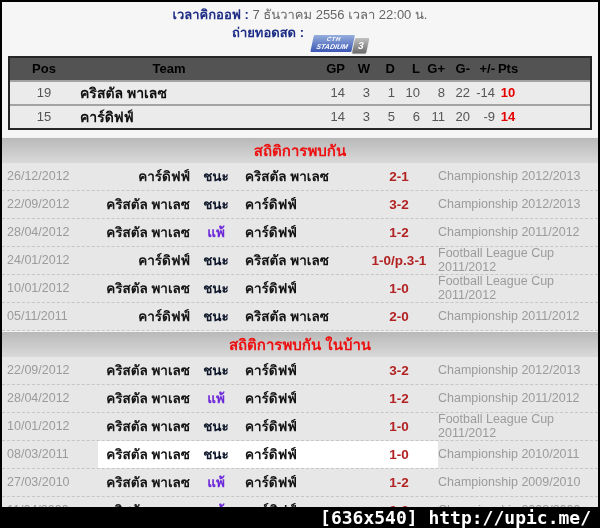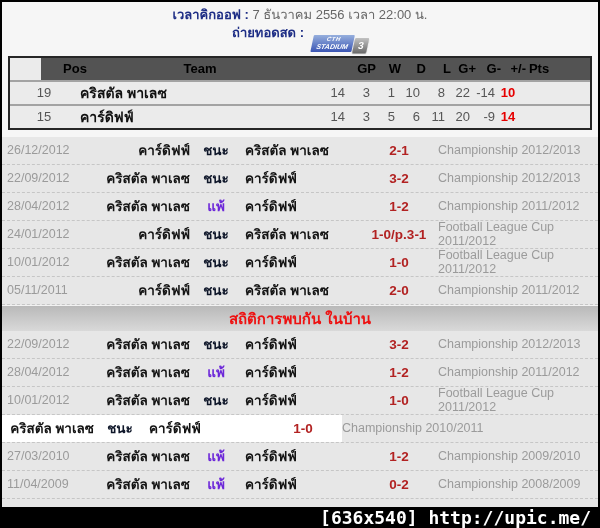--- a/index.html
+++ b/index.html
@@ -24,21 +24,21 @@
     padding:1px 5px; line-height:1.1; height:17px; border-radius:1px; }
   .cth-line1 { font-size:6px; letter-spacing:.5px; }
   .cth-line2 { font-size:7px; }
   .cth-num { background:linear-gradient(#c2c2c2,#6b6b6b); color:#fff; font-weight:bold; font-size:10px;
     width:14px; height:15px; margin-left:1px; margin-top:3px; display:flex; align-items:center; justify-content:center;
     border-radius:1px; box-shadow:0 1px 1px rgba(0,0,0,.4); }
 
   
   .standings { margin:3px 6px 0 6px; border:2px solid #262626; background:#ebebeb; }
   .st-row, .st-header { display:flex; align-items:center; }
-  .st-header { background:#535353; height:22px; font-weight:bold; font-size:13px; color:#000;margin-left:31px; }
+  .st-header { background:#535353; height:22px; font-weight:bold; font-size:13px; color:#000; }
   .st-row { height:24px; border-top:2px solid #a3a3a3; font-size:13px; color:#555; }
   .c-pos   { width:68px; text-align:center; }
   .c-team  { width:242px; padding-left:2px; }
   .st-header .c-team { text-align:center; padding-right:60px; padding-left:0; }
   .st-row .c-team { font-weight:bold; color:#111; font-size:14px; }
   .c-stat  { width:25px; text-align:right; }
   .c-spacer{ flex:1; }
   .c-pts   { width:26px; text-align:center; }
   .st-row .c-pts { color:#e60000; font-weight:bold; }
   .st-header .c-pts { color:#000; font-weight:bold; }
@@ -133,20 +133,21 @@
     <span class="c-stat">-9</span>
     <span class="c-pts">14</span>
     <span class="c-spacer"></span>
   </div>
 </div>
       </div>
     </div>
 
     <div>
   <div>
+    <div class="section-header">สถิติการพบกัน</div>
     <div>
   <div class="match-row">
     <span class="m-date">26/12/2012</span>
     <span class="m-team1">คาร์ดิฟฟ์</span>
     <span class="m-result win">ชนะ</span>
     <span class="m-team2">คริสตัล พาเลซ</span>
     <span class="m-score">2-1</span>
     <span class="m-comp">Championship 2012/2013</span>
   </div>
 
@@ -221,20 +222,21 @@
   <div class="match-row">
     <span class="m-date">10/01/2012</span>
     <span class="m-team1">คริสตัล พาเลซ</span>
     <span class="m-result win">ชนะ</span>
     <span class="m-team2">คาร์ดิฟฟ์</span>
     <span class="m-score">1-0</span>
     <span class="m-comp">Football League Cup 2011/2012</span>
   </div>
 
   <div class="match-row highlight">
+    <span class="m-date">08/03/2011</span>
     <span class="m-team1">คริสตัล พาเลซ</span>
     <span class="m-result win">ชนะ</span>
     <span class="m-team2">คาร์ดิฟฟ์</span>
     <span class="m-score">1-0</span>
     <span class="m-comp">Championship 2010/2011</span>
   </div>
 
   <div class="match-row">
     <span class="m-date">27/03/2010</span>
     <span class="m-team1">คริสตัล พาเลซ</span>

